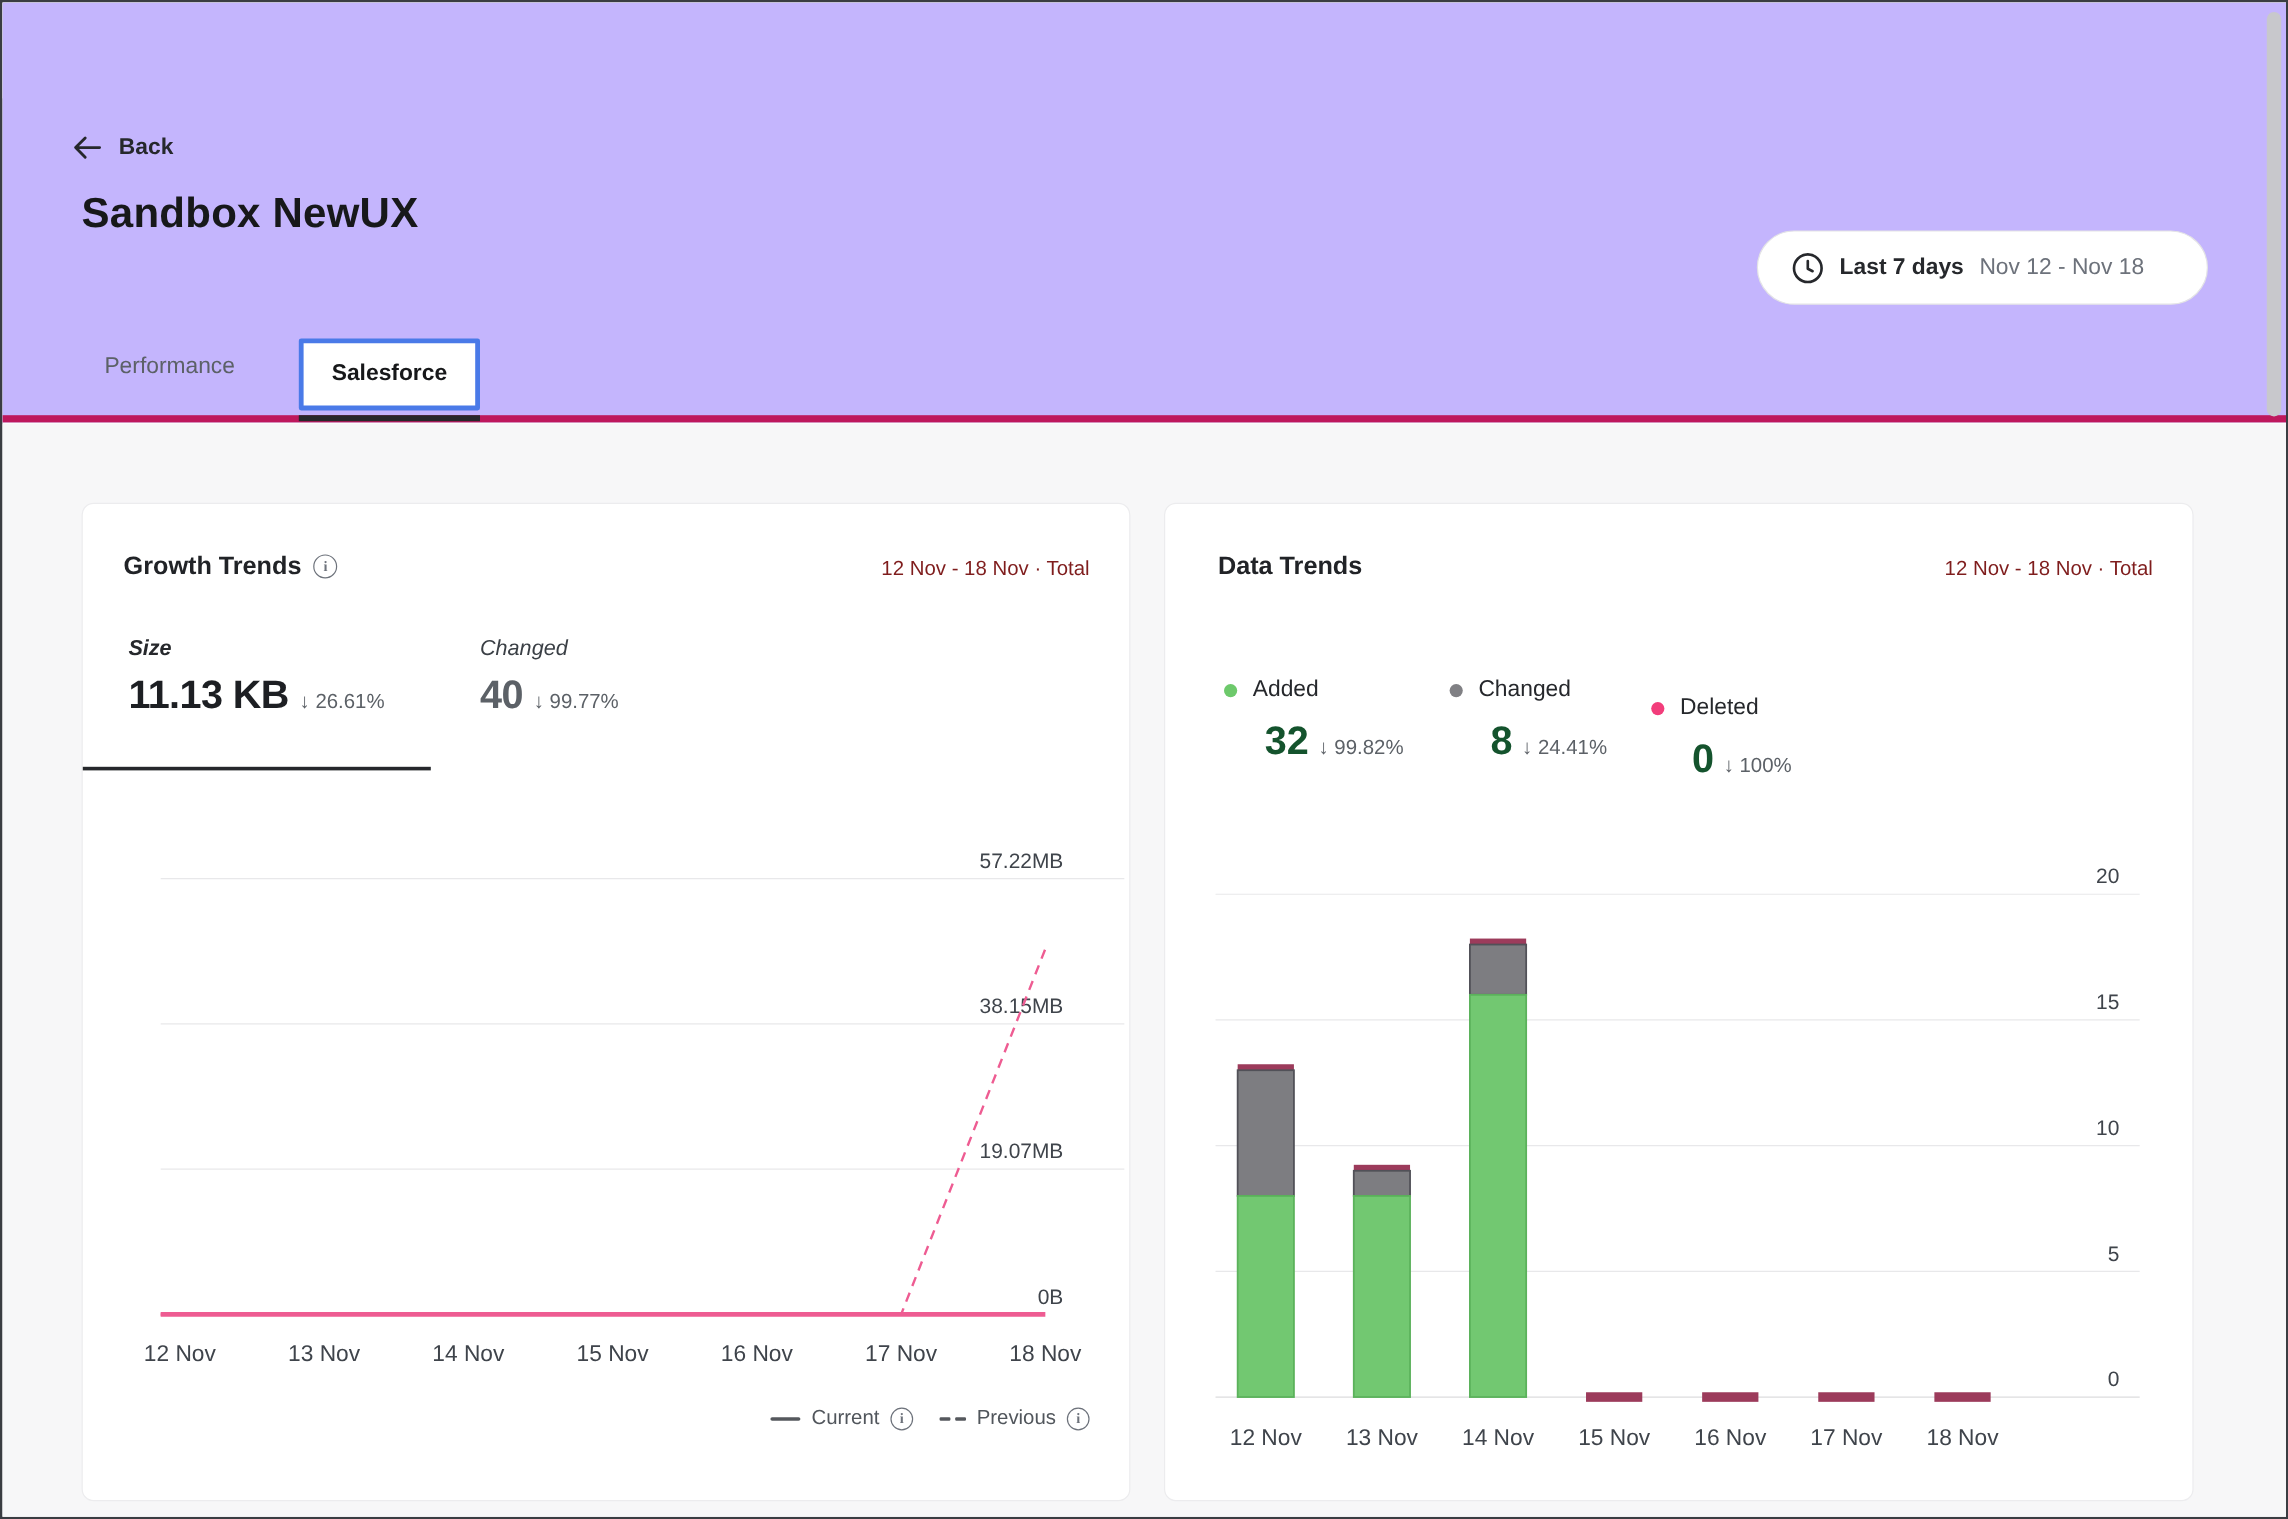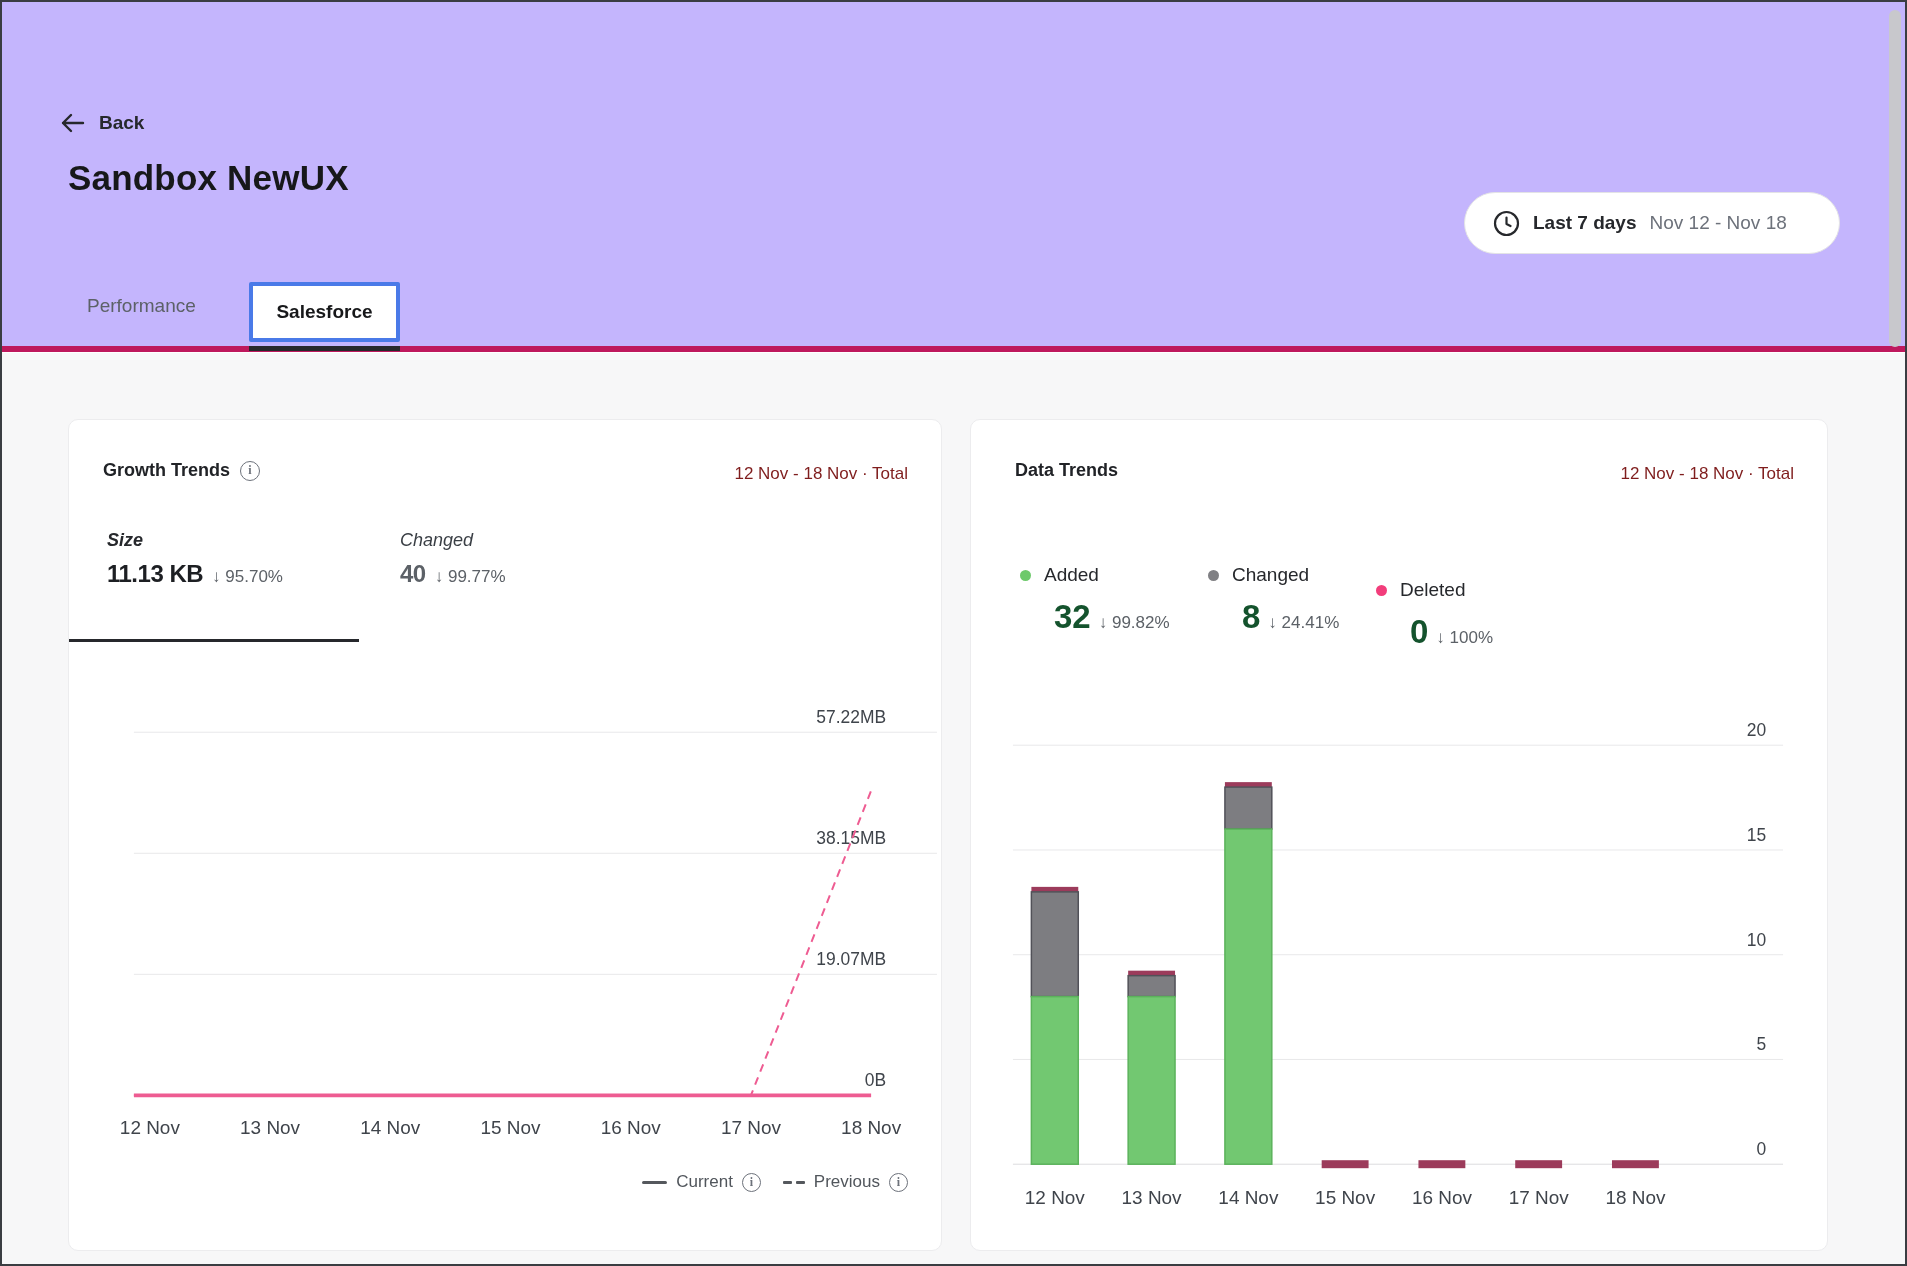--- a/index.html
+++ b/index.html
@@ -47,31 +47,31 @@
                     display:flex; align-items:center; justify-content:center;
                     font-size:19px; font-weight:600; color:#17181a; cursor:pointer; }
   .tab-underline { position:absolute; left:247px; top:344px; width:151px; height:5px; background:#26282c; }
   
   .content { position:absolute; left:0; top:351px; width:100%; height:915px; background:#f7f7f8; }
   .card { position:absolute; top:66px; background:#fff; border:1px solid #ececee; border-radius:10px; }
   .card-growth { left:66px;  width:874px; height:832px; }
   .card-data   { left:968px; width:858px; height:832px; }
   .card-title-row { position:absolute; left:34px; top:40px; display:flex; align-items:center; gap:10px; }
   .card-data .card-title-row { left:44px; }
-  .card-title { font-size:18px; font-weight:600; color:#212327; }
+  .card-title { font-size:21px; font-weight:600; color:#212327; }
   .info-icon { width:20px; height:20px; border:1.5px solid #6d727b; border-radius:50%; color:#6d727b;
                font-size:12px; font-weight:700; display:flex; align-items:center; justify-content:center;
                font-family:"Liberation Serif","DejaVu Serif",serif; cursor:default; }
   .card-period { position:absolute; right:33px; top:44px; font-size:17px; color:#7f1d1d; }
   
   .stat-block { position:absolute; cursor:pointer; }
   .stat-label { font-size:18px; font-weight:600; color:#26282c;font-style:italic; }
   .stat-label.dim { color:#3a3f45; font-weight:400; }
   .stat-value-row { display:flex; align-items:baseline; gap:9px; margin-top:9px; }
-  .stat-value { font-size:24px; font-weight:700; color:#1d1f23; letter-spacing:-.5px; }
+  .stat-value { font-size:33px; font-weight:700; color:#1d1f23; letter-spacing:-.5px; }
   .stat-value.dim { color:#5c6167; font-weight:600; }
   .stat-delta { font-size:17px; color:#5c6167; }
   .size-underline { position:absolute; left:0; top:219px; width:290px; height:3px; background:#26282c; }
   
   .dstat { position:absolute; }
   .dstat-head { display:flex; align-items:center; gap:13px; }
   .dot { width:11px; height:11px; border-radius:50%; }
   .dstat-label { font-size:19px; color:#26282c; }
   .dstat-value-row { display:flex; align-items:baseline; gap:8px; margin-left:34px; margin-top:12px; }
   .dstat-value { font-size:33px; font-weight:700; color:#14532d; }
@@ -156,21 +156,21 @@
       <div class="card-title-row">
         <span class="card-title">Growth Trends</span>
         <span class="info-icon">i</span>
       </div>
       <div class="card-period">12 Nov - 18 Nov · Total</div>
 
       <div class="stat-block" style="left:38px; top:110px;">
         <div class="stat-label">Size</div>
         <div class="stat-value-row">
           <span class="stat-value">11.13 KB</span>
-          <span class="stat-delta"><span>↓</span> <span>95.70%</span></span>
+          <span class="stat-delta"><span>↓</span> <span>26.61%</span></span>
         </div>
       </div>
       <div class="stat-block" style="left:331px; top:110px;">
         <div class="stat-label dim">Changed</div>
         <div class="stat-value-row">
           <span class="stat-value dim">40</span>
           <span class="stat-delta"><span>↓</span> <span>99.77%</span></span>
         </div>
       </div>
       <div class="size-underline"></div>

